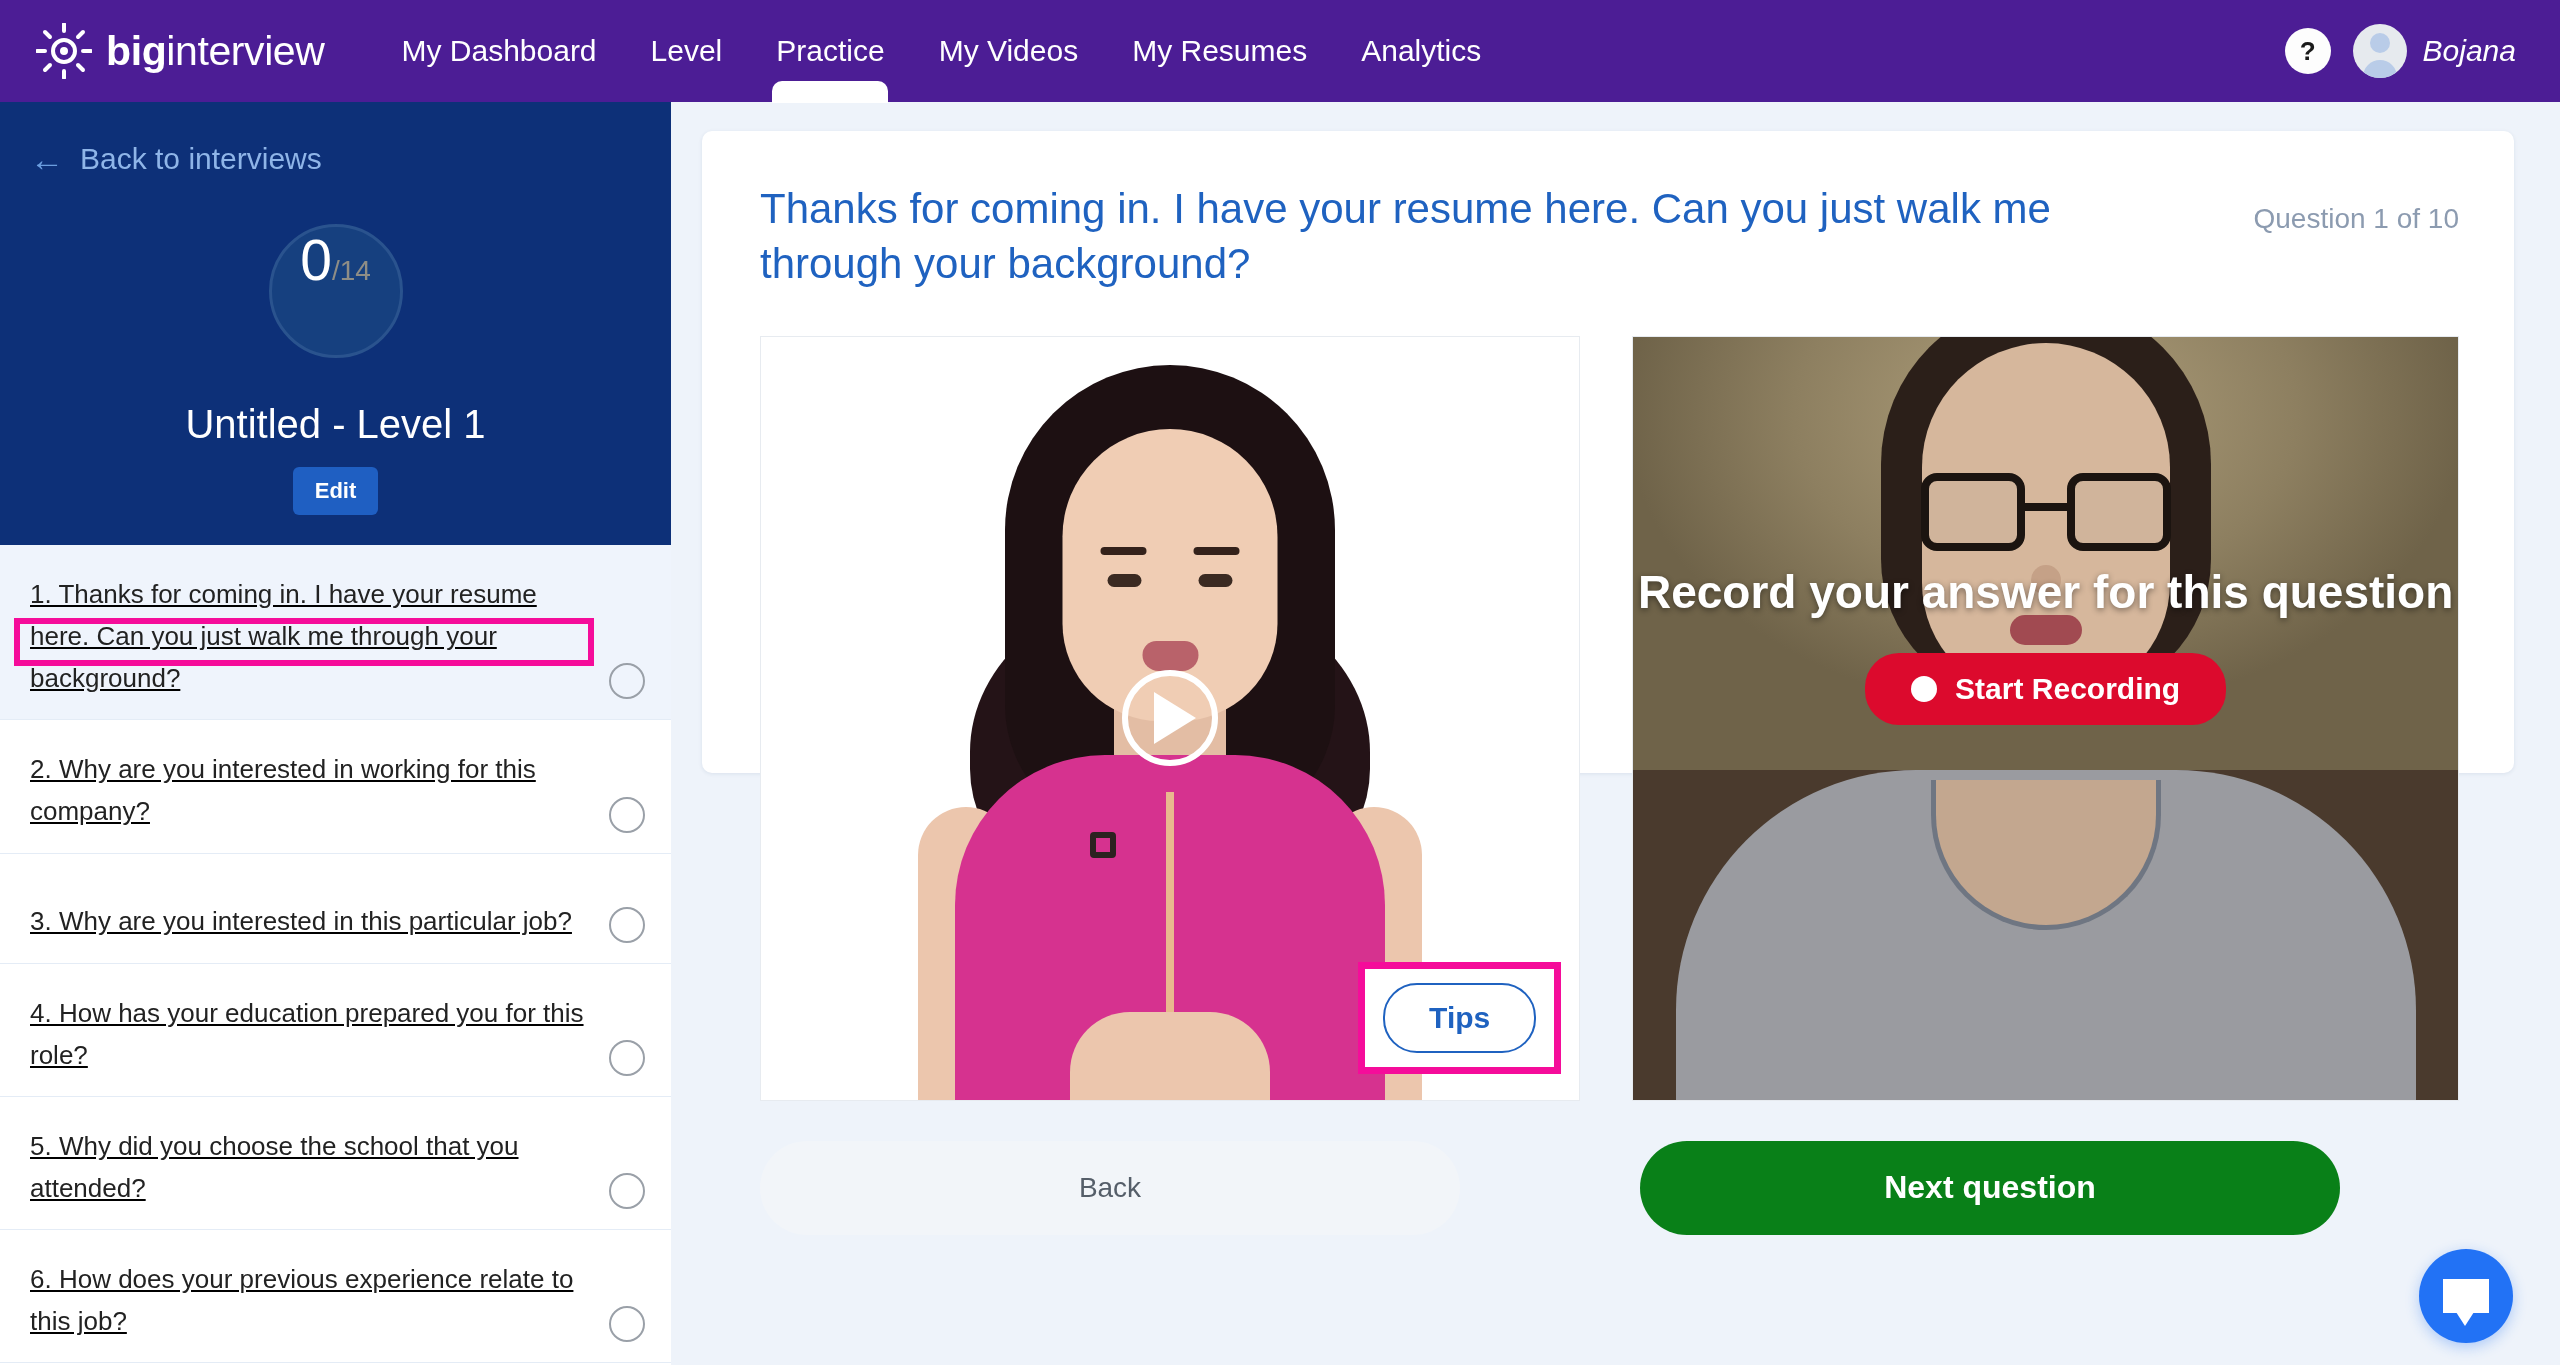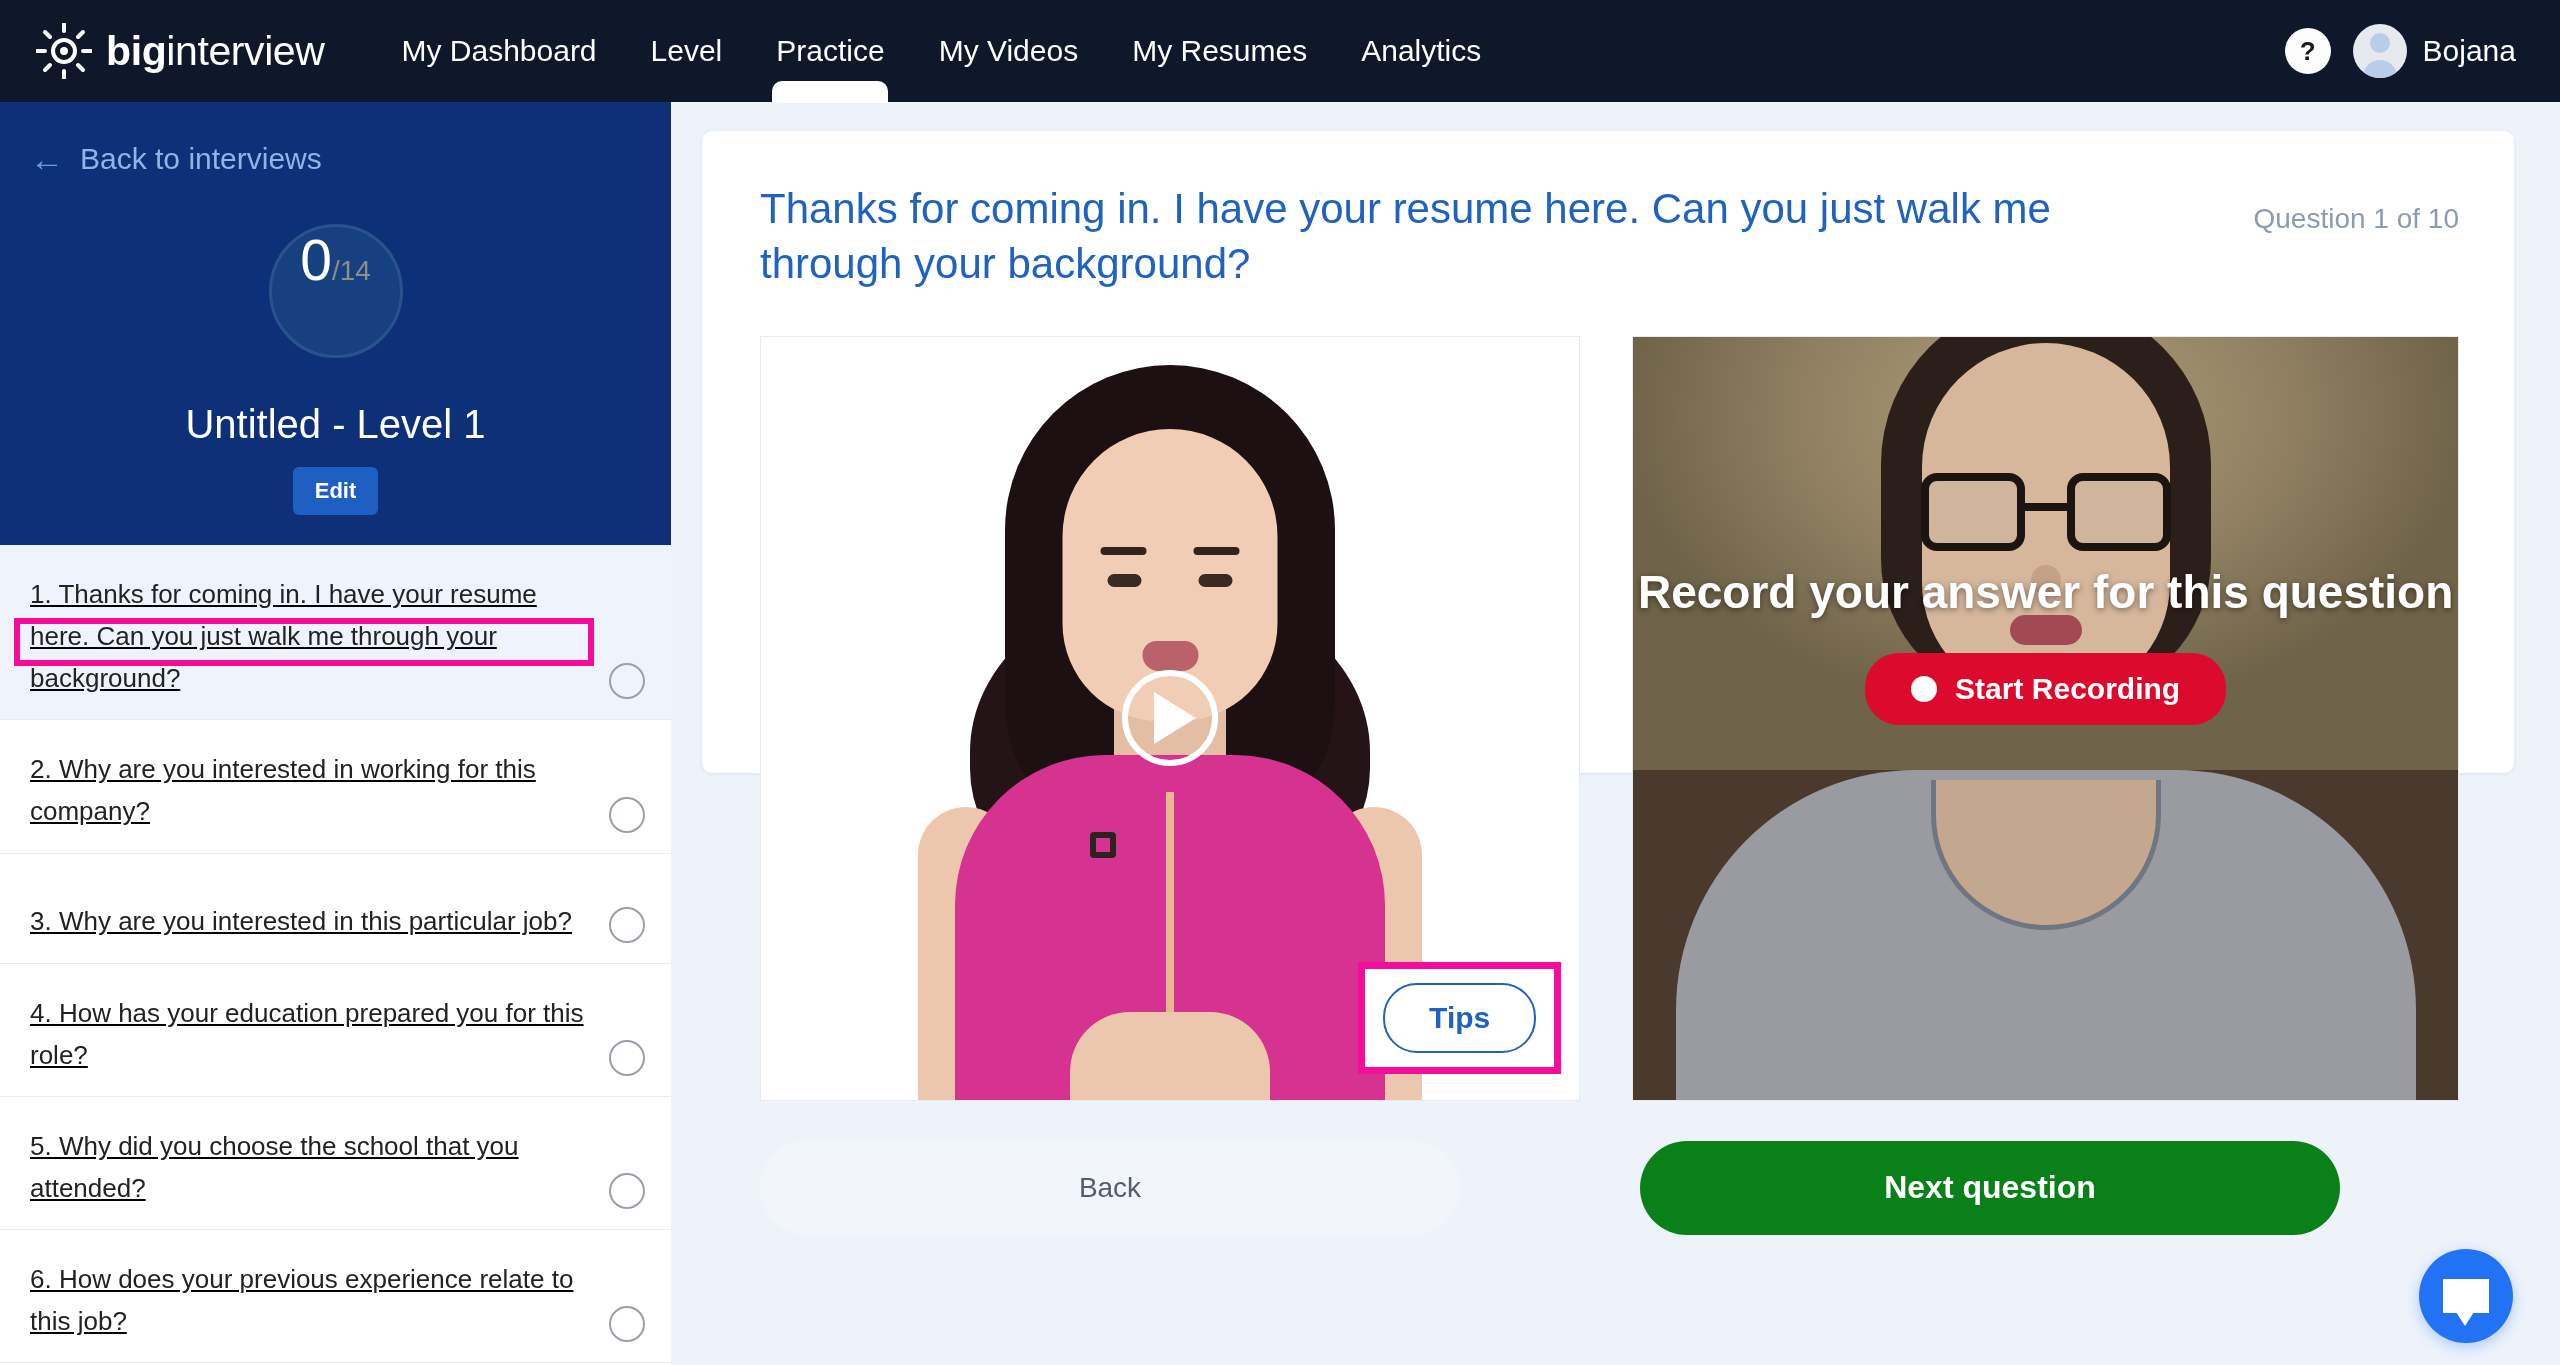--- a/index.html
+++ b/index.html
@@ -7,21 +7,21 @@
     width: 2560px; height: 1365px;
     background: #eef3fa;
     font-family: "Liberation Sans", sans-serif;
     overflow: hidden;
   }
 
   
   .topbar {
     position: absolute; top: 0; left: 0;
     width: 2560px; height: 102px;
-    background: #0f172a;
+    background: #4c1d95;
     display: flex; align-items: center;
     z-index: 30;
   }
   .logo-wrap {
     display: flex; align-items: center;
     margin-left: 36px; gap: 14px;
   }
   .logo-mark { width: 56px; height: 56px; position: relative; display: block; }
   .logo-text { font-size: 41px; color: #ffffff; letter-spacing: -0.4px; white-space: nowrap; }
   .logo-text b { font-weight: 700; }
@@ -60,21 +60,21 @@
     transform: translateX(-50%);
     width: 20px; height: 20px; border-radius: 50%;
     background: #b9cce8;
   }
   .avatar::after {
     content: ""; position: absolute; left: 50%; bottom: -8px;
     transform: translateX(-50%);
     width: 34px; height: 26px; border-radius: 17px 17px 0 0;
     background: #b9cce8;
   }
-  .user-name { font-size: 30px; color: #ffffff; white-space: nowrap; }
+  .user-name { font-size: 30px; color: #ffffff; white-space: nowrap; font-style: italic; }
 
   
   .sidebar {
     position: absolute; top: 102px; left: 0;
     width: 671px; height: 1263px;
     background: #ffffff;
     overflow: hidden;
     z-index: 20;
   }
   .sidebar-head {

